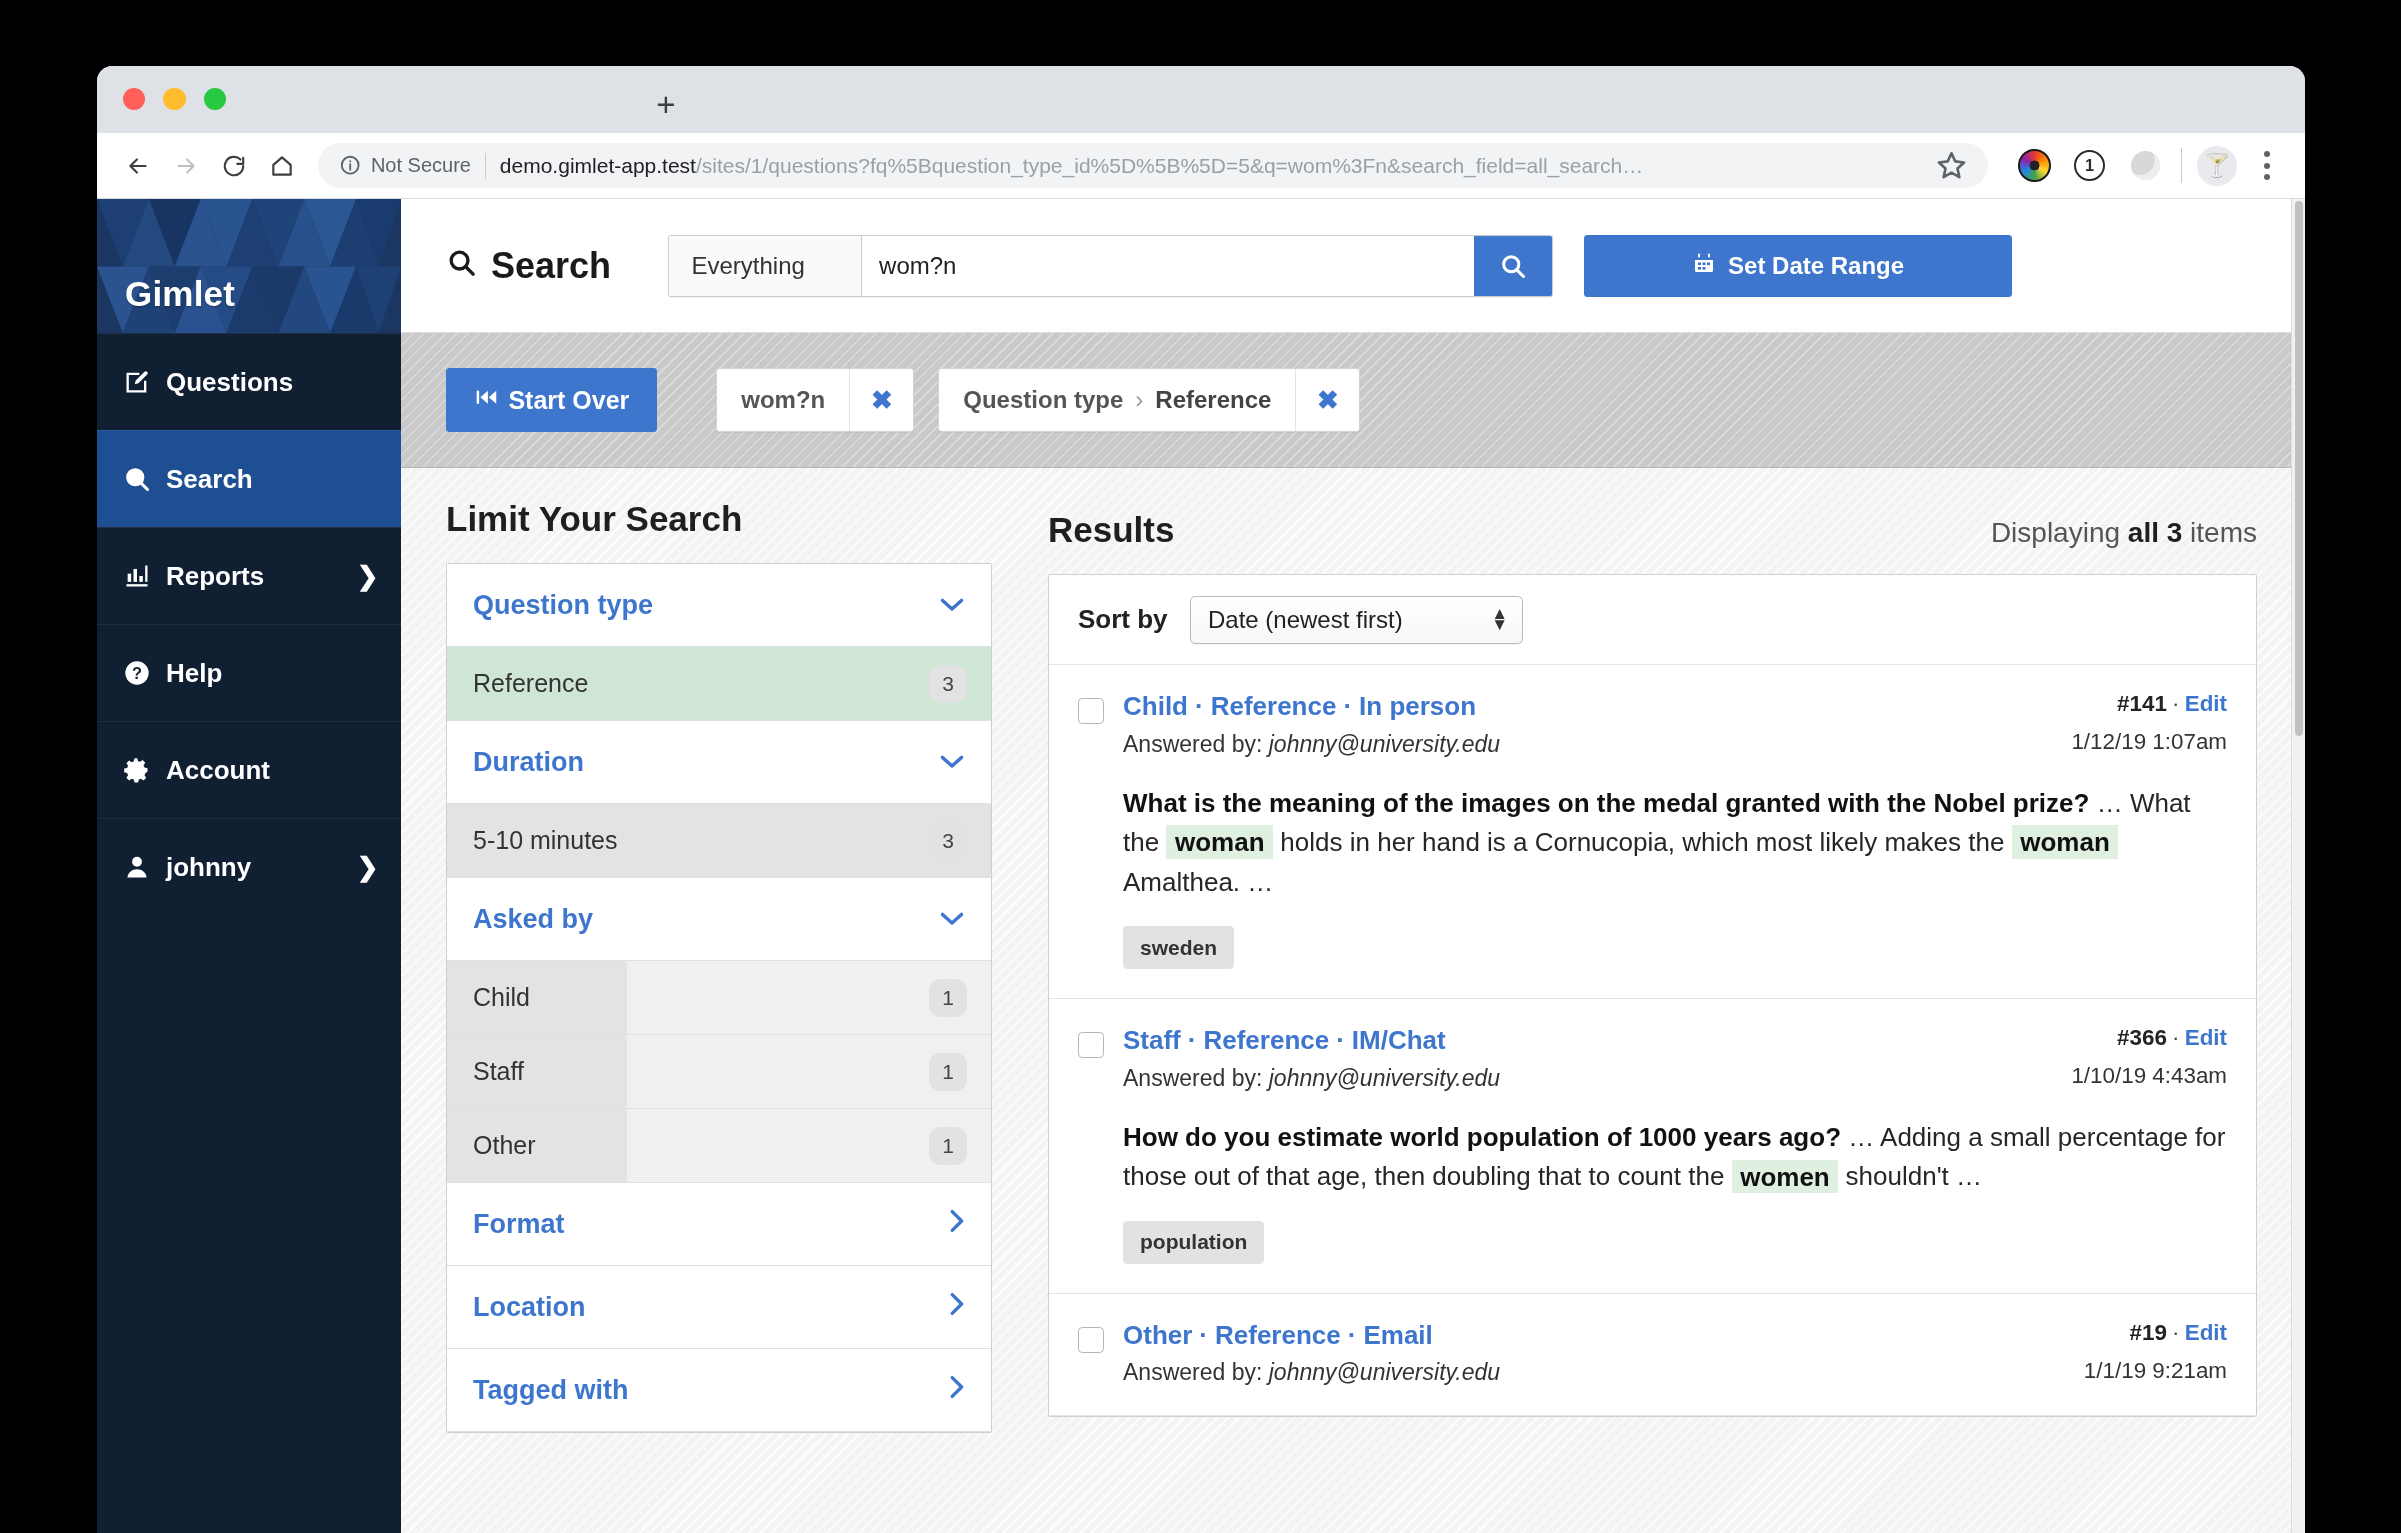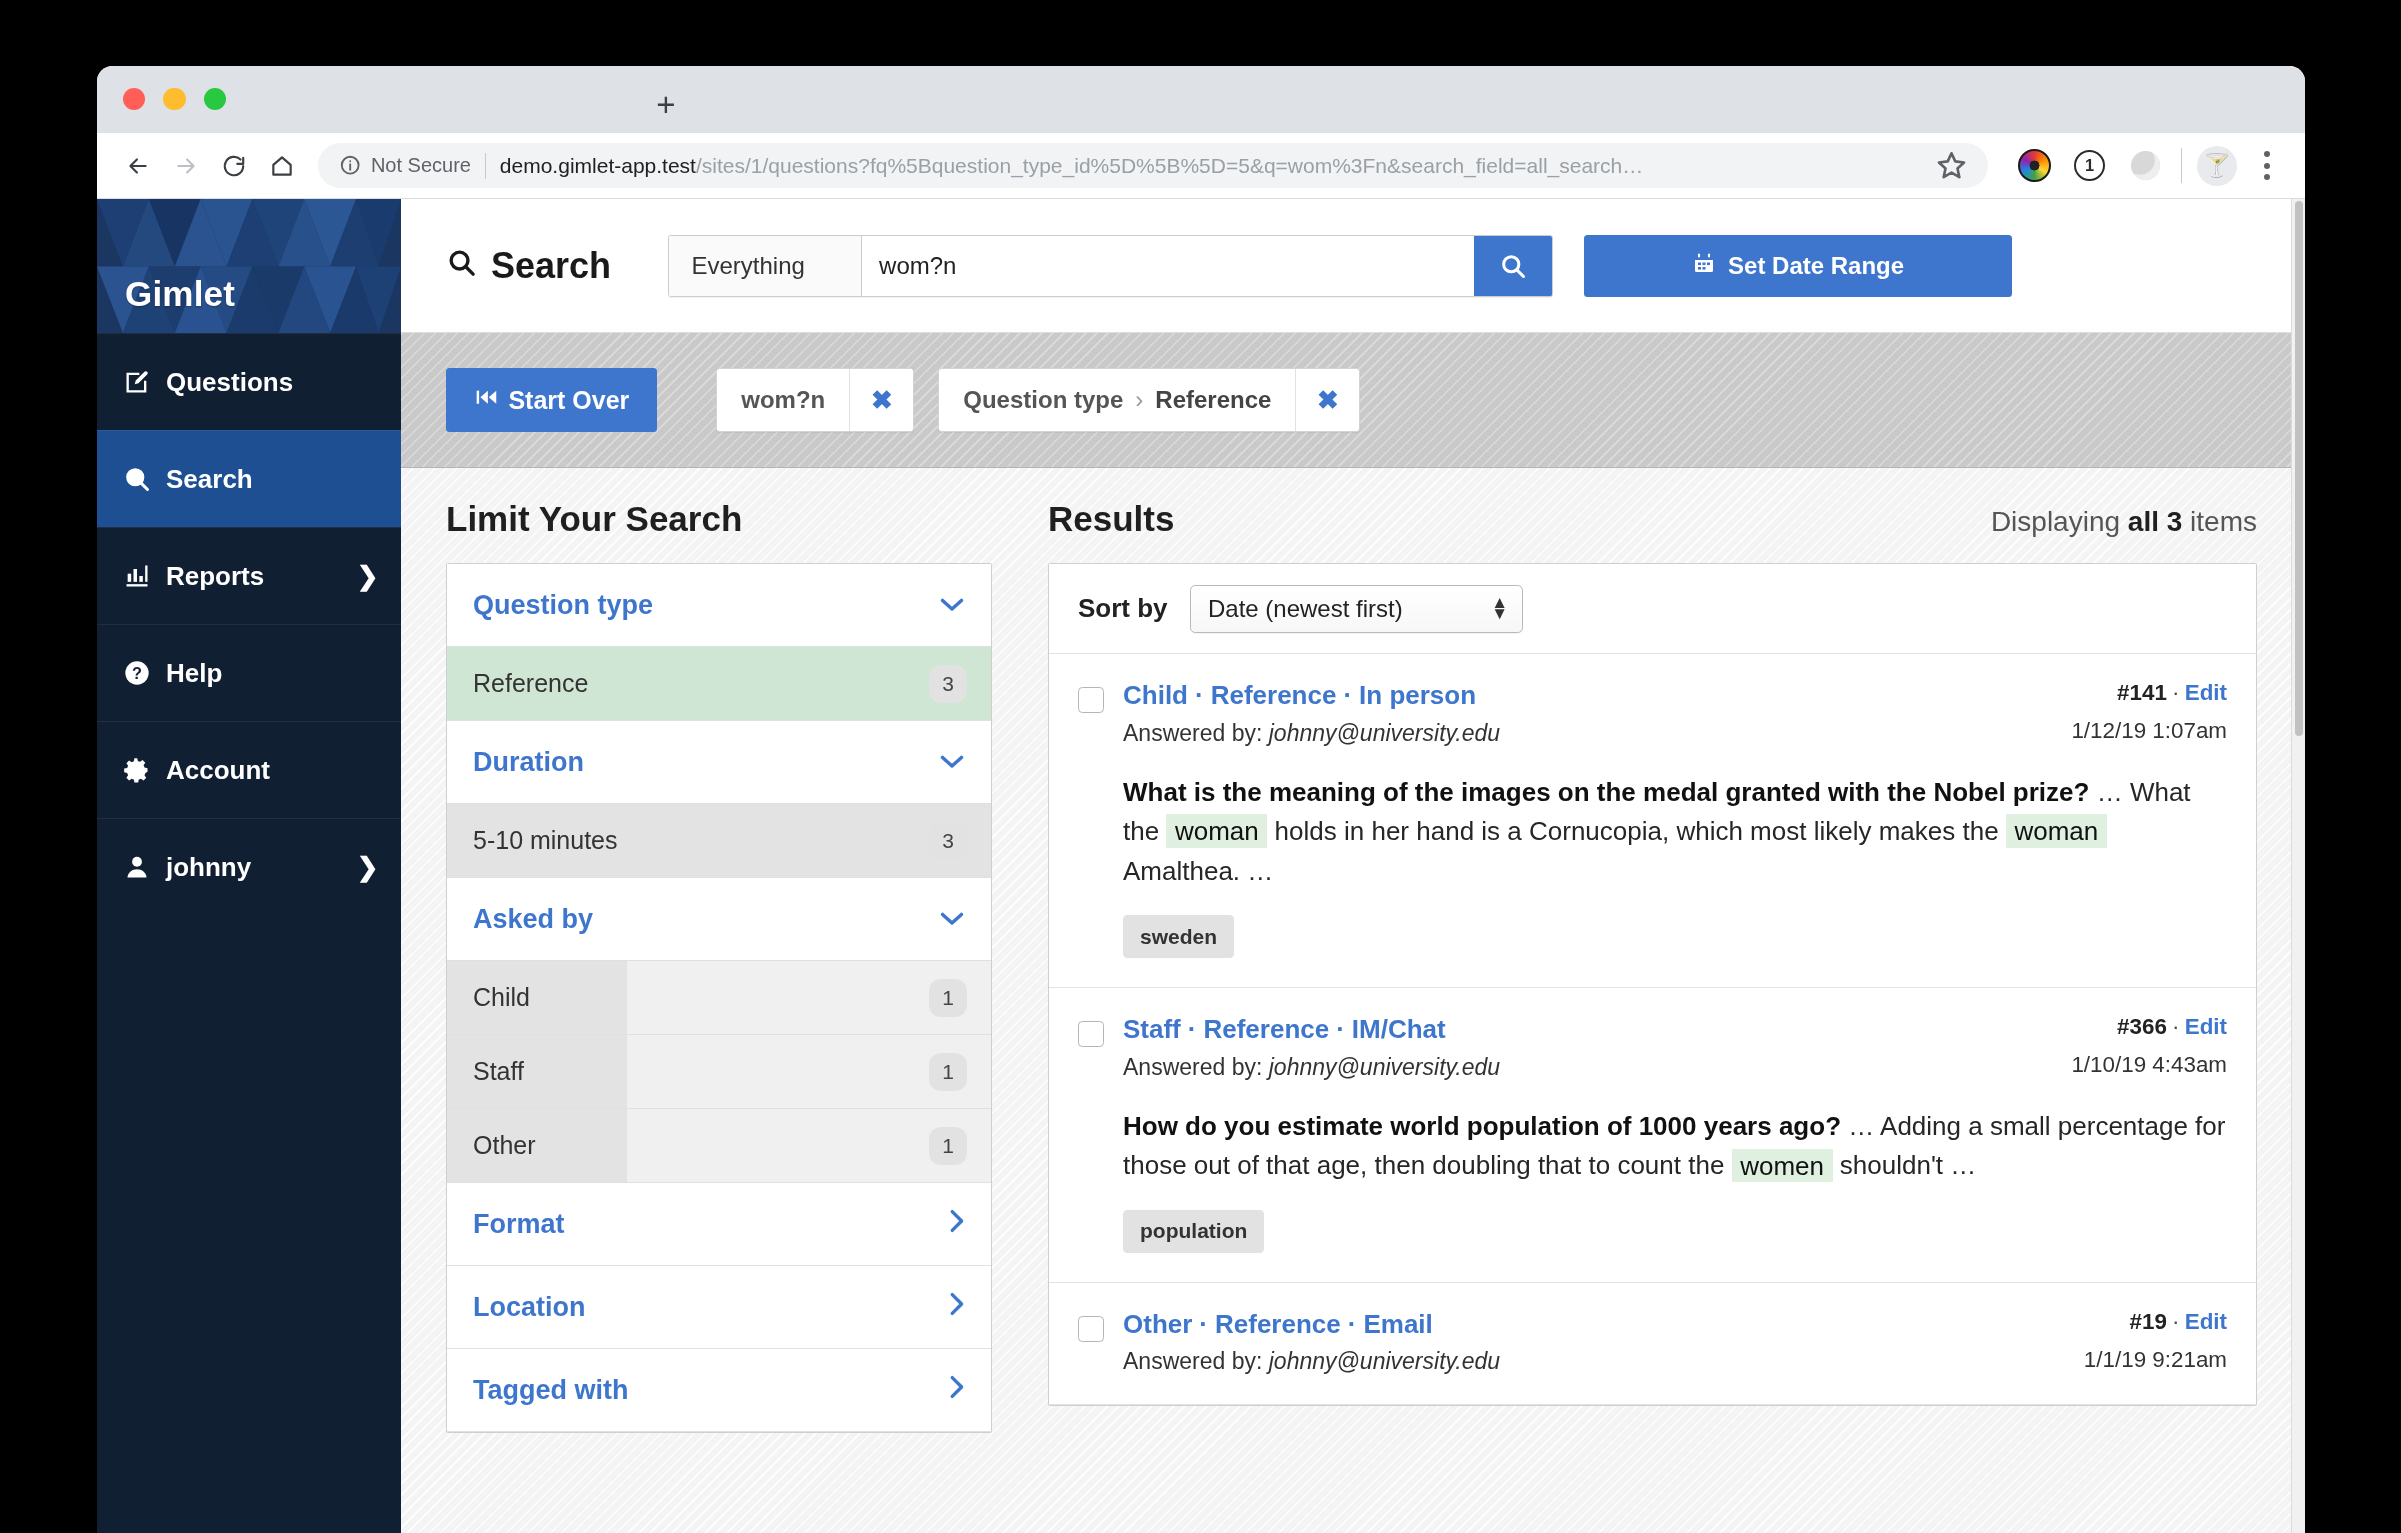--- a/index.html
+++ b/index.html
@@ -253,21 +253,21 @@
   }
 
   
   .content {
     flex: 1 1 auto; display: flex; min-height: 0;
     background: #f4f4f4;
     background-image: repeating-linear-gradient(135deg,
       rgba(255,255,255,.85) 0 1.7px, rgba(0,0,0,0) 1.7px 7.8px);
   }
   .leftcol { flex: 0 0 626px; width: 626px; padding: 31px 35px 0 45px; }
-  .rightcol { flex: 1 1 auto; min-width: 0; padding: 31px 48px 0 21px; }
+  .rightcol { flex: 1 1 auto; min-width: 0; padding: 31px 48px 0 21px; margin-top: 11px; }
 
   .sec-title { font-size: 35px; font-weight: bold; color: #1f1f1f; }
   .results-head { display: flex; align-items: baseline; }
   .disp {
     margin-left: auto; font-size: 28px; color: #555;
   }
   .disp b { color: #1f1f1f; }
 
   
   .facets {
@@ -349,21 +349,21 @@
   .res-id { font-size: 22.4px; font-weight: bold; color: #222; white-space: nowrap; }
   .res-id .dd { font-weight: normal; color: #444; margin: 0 5.2px; }
   .res-id a { color: #3d76cc; }
   .res-date { margin-top: 12px; font-size: 22.4px; color: #333; white-space: nowrap; }
 
   .snippet {
     margin: 26px 0 0 45px;
     font-size: 26px; line-height: 1.52; color: #262626;
   }
   .snippet b { font-weight: bold; color: #111; }
-  .hl { background: #dff0e0; padding: 1.7px 8.6px; font-weight: normal; color: #111; text-align: right; }
+  .hl { background: #dff0e0; padding: 1.7px 8.6px; font-weight: bold; color: #111; text-align: right; }
   .tags { margin: 24px 0 0 45px; }
   .tag {
     display: inline-block; background: #e2e2e2; color: #333;
     border-radius: 4.3px; padding: 9.5px 17px; font-size: 21px; font-weight: bold;
   }
 
   
   .vscroll {
     position: absolute; right: 0; top: 0; bottom: 0; width: 14px;
     background: #f1f1f1; border-left: 0.9px solid #dcdcdc;

